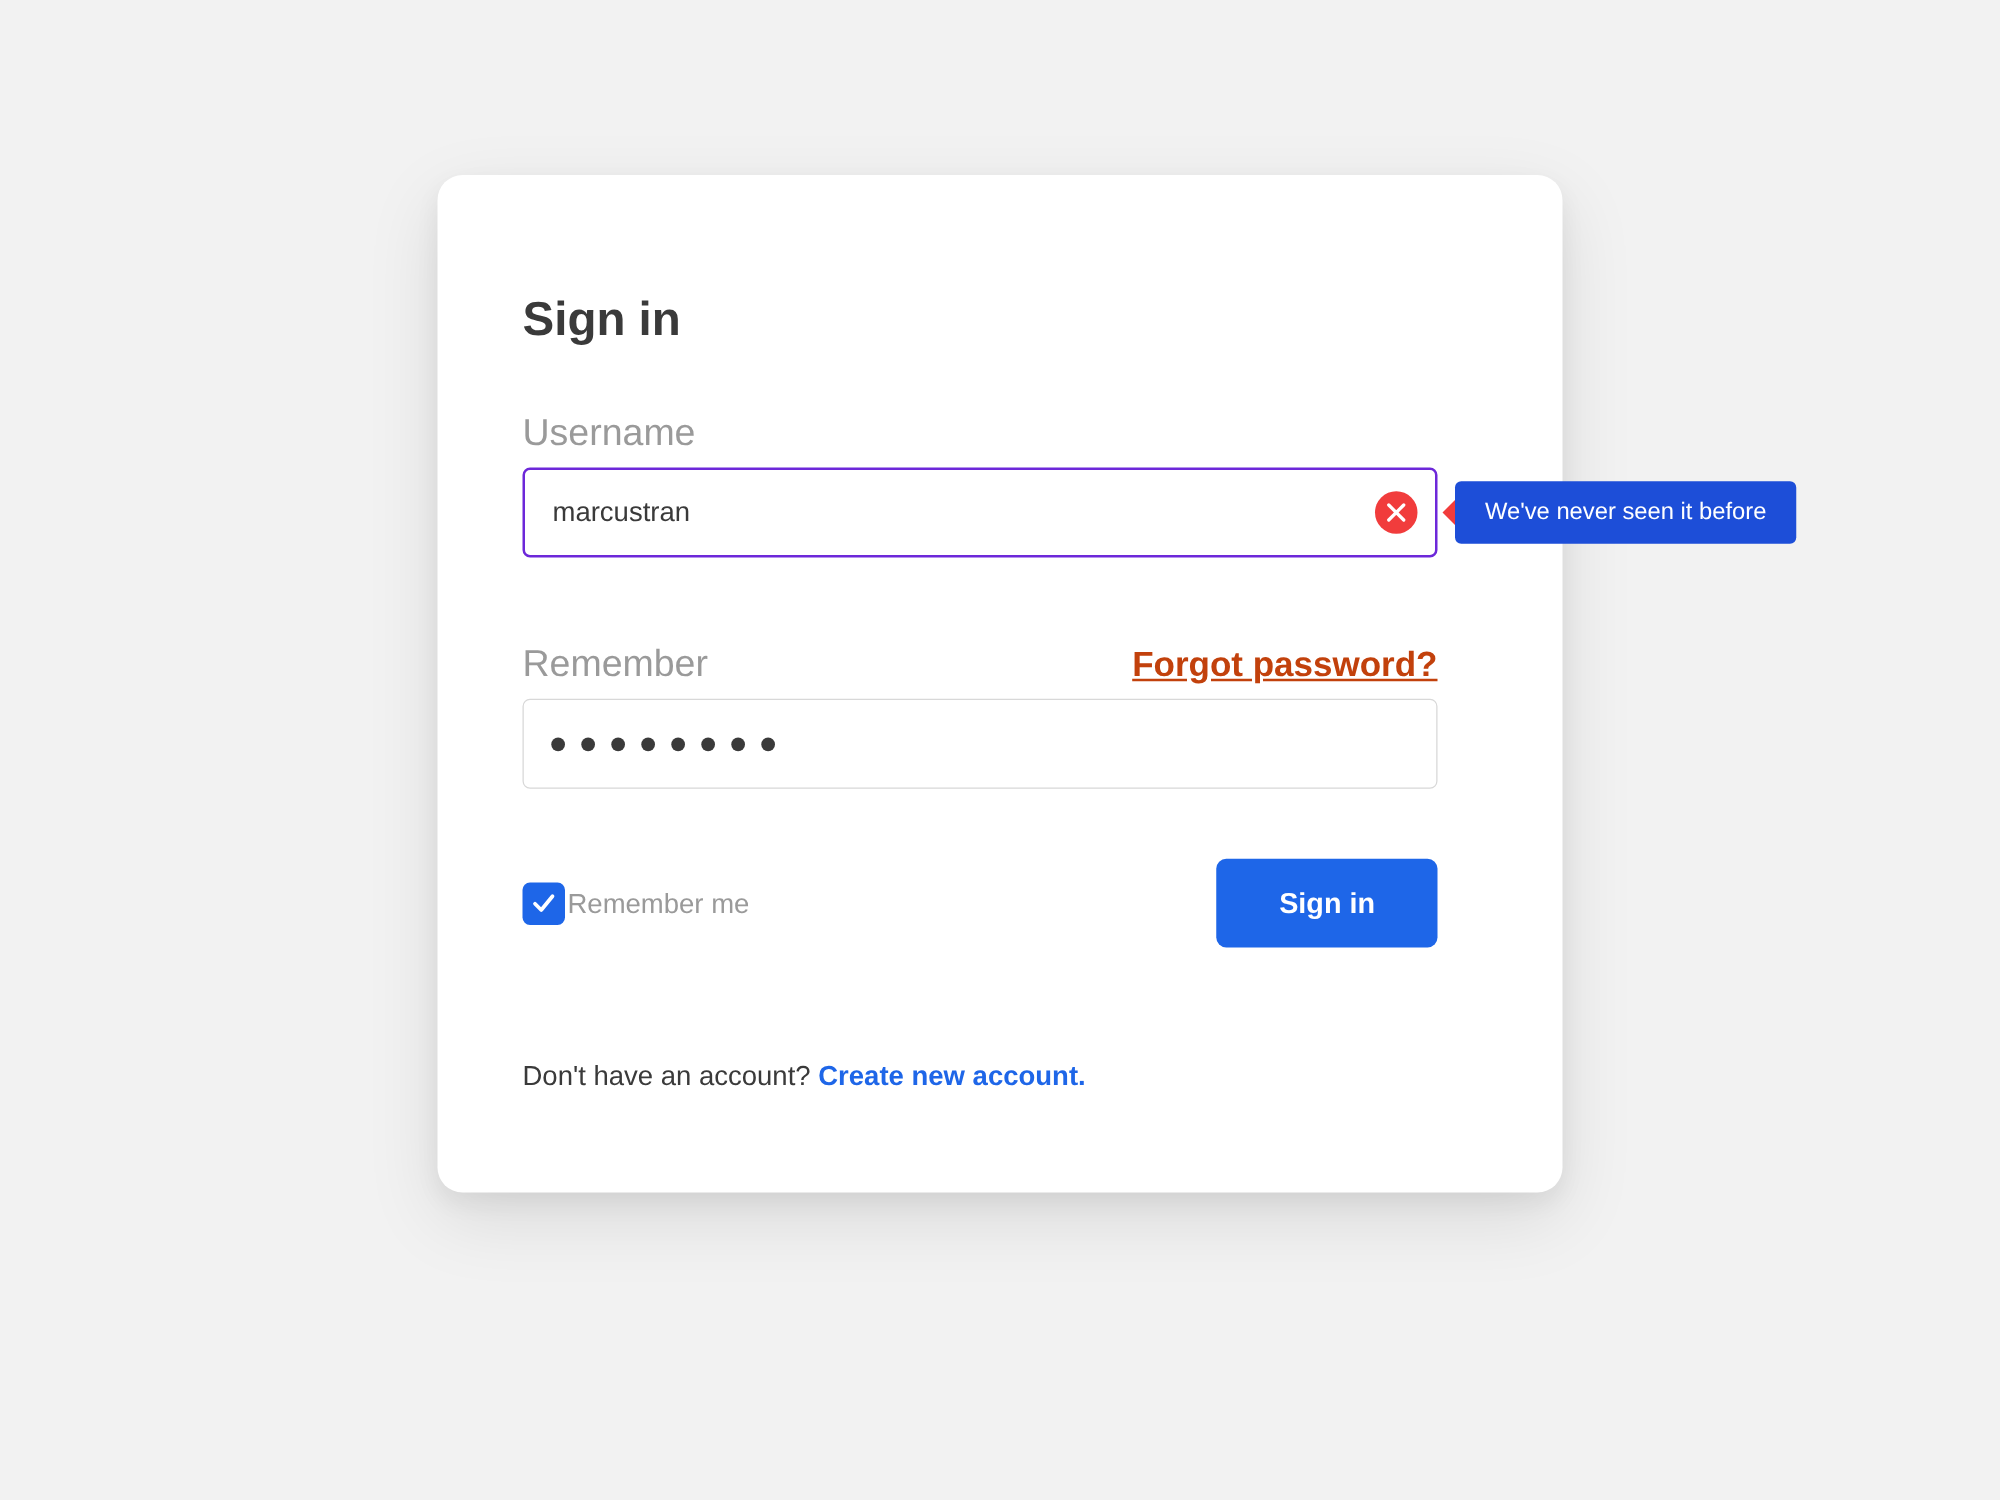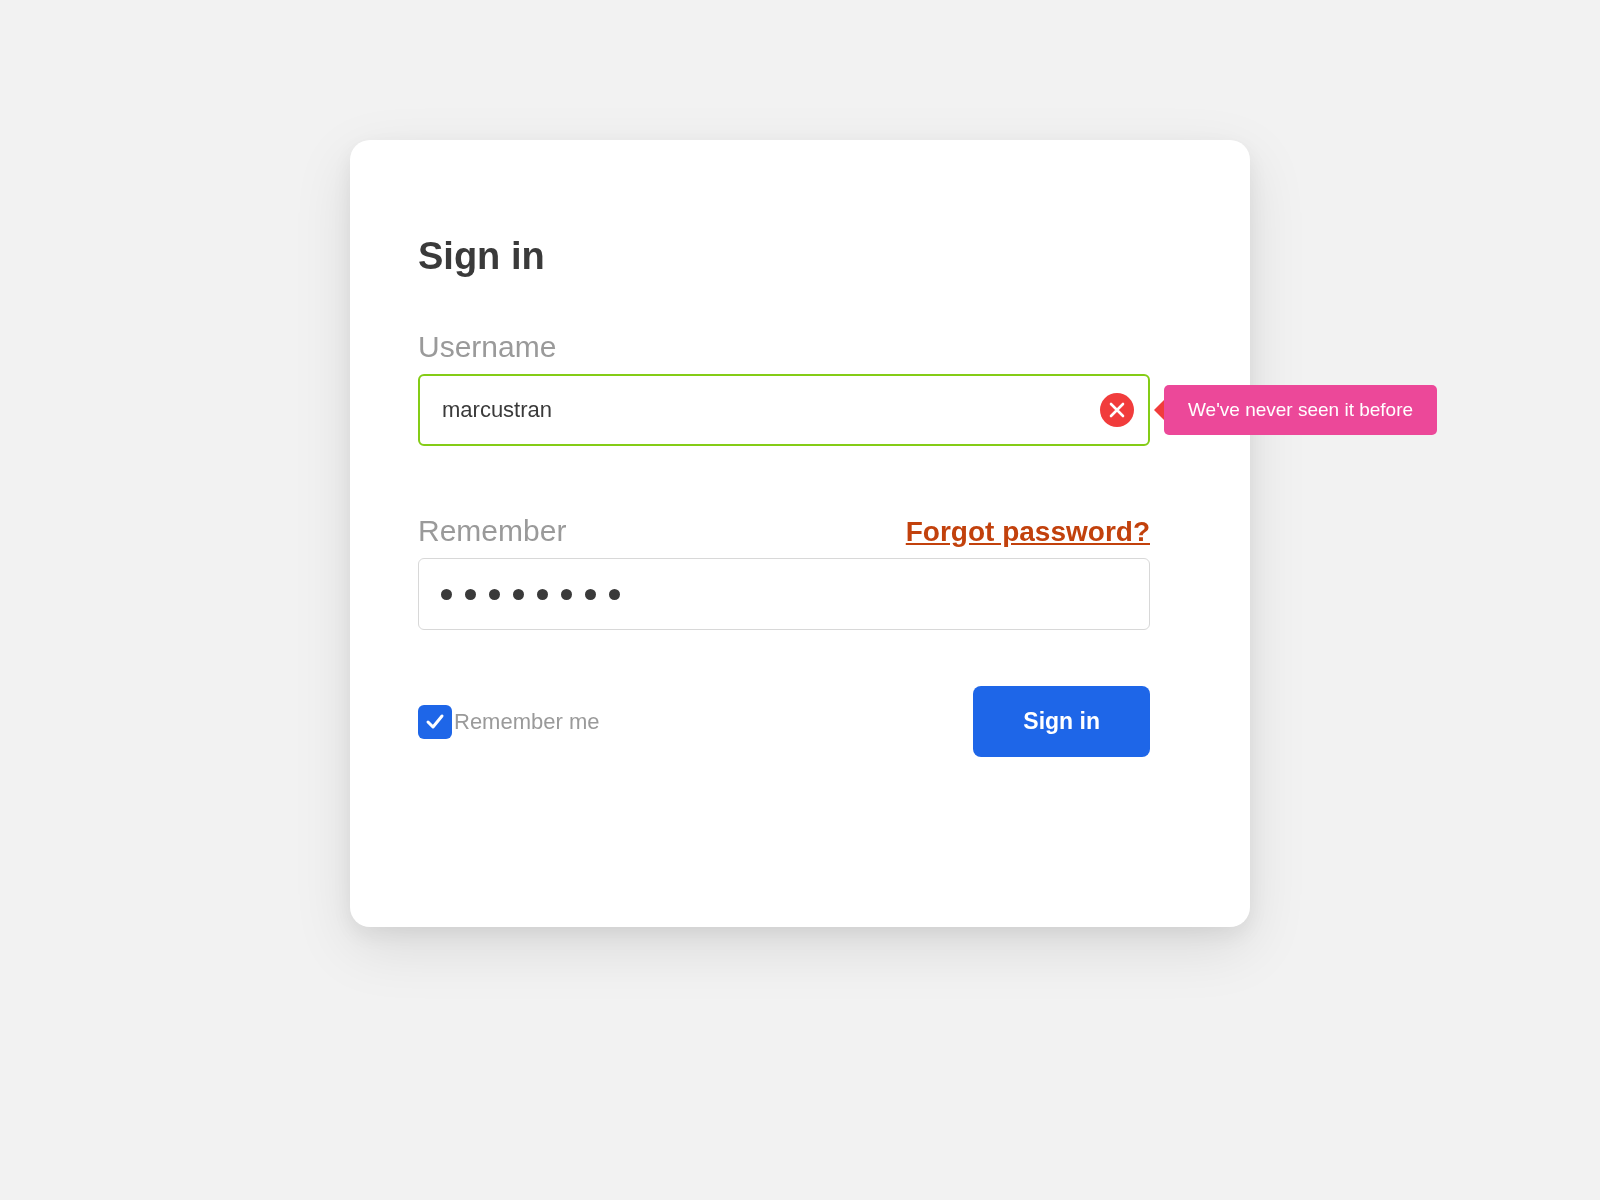--- a/index.html
+++ b/index.html
@@ -59,21 +59,21 @@
       height: 72px;
       border: 1.5px solid #d8d8d8;
       border-radius: 6px;
       font-size: 22px;
       padding: 0 60px 0 22px;
       color: #3a3a3a;
       outline: none;
       background: #ffffff;
     }
     .text-input.error {
-      border: 2px solid #84cc16;
+      border: 2px solid #6d28d9;
     }
     .input-wrapper {
       position: relative;
     }
     .error-icon {
       position: absolute;
       right: 16px;
       top: 50%;
       transform: translateY(-50%);
       width: 34px;
@@ -83,21 +83,21 @@
       display: flex;
       align-items: center;
       justify-content: center;
     }
     .error-tooltip {
       position: absolute;
       left: 100%;
       top: 50%;
       transform: translateY(-50%);
       margin-left: 14px;
-      background: #ec4899;
+      background: #1d4ed8;
       color: #ffffff;
       font-size: 19px;
       padding: 14px 24px;
       border-radius: 5px;
       white-space: nowrap;
       font-weight: 400;
     }
     .error-tooltip::before {
       content: "";
       position: absolute;
@@ -212,13 +212,16 @@
       <span class="checkbox">
         <svg width="22" height="22" viewBox="0 0 22 22">
           <path d="M4 11 L9 16 L18 5" stroke="#ffffff" stroke-width="3" fill="none" stroke-linecap="round" stroke-linejoin="round"></path>
         </svg>
       </span>
       <span class="remember-label">Remember me</span>
     </div>
     <button class="signin-btn">Sign in</button>
   </div>
 
+  <div>
+    <span class="footer-text">Don't have an account? </span><a class="footer-link">Create new account.</a>
+  </div>
 </div>
 
 </body></html>

